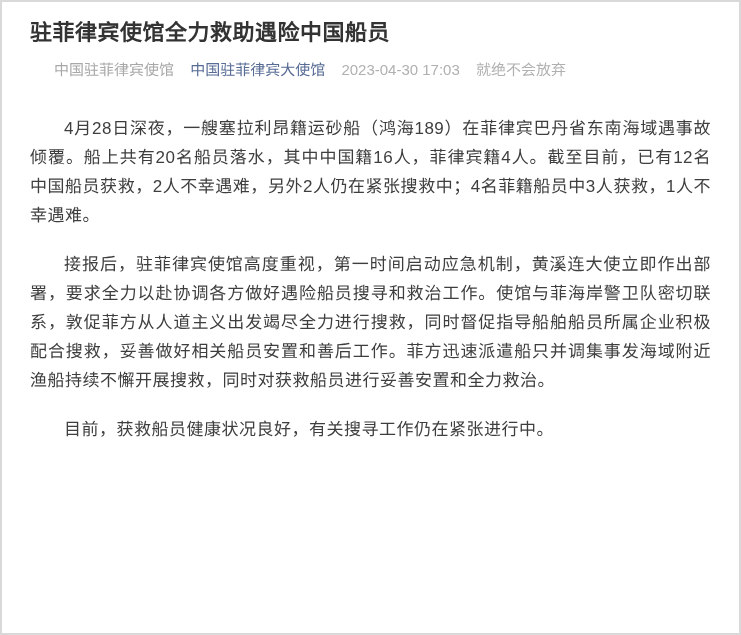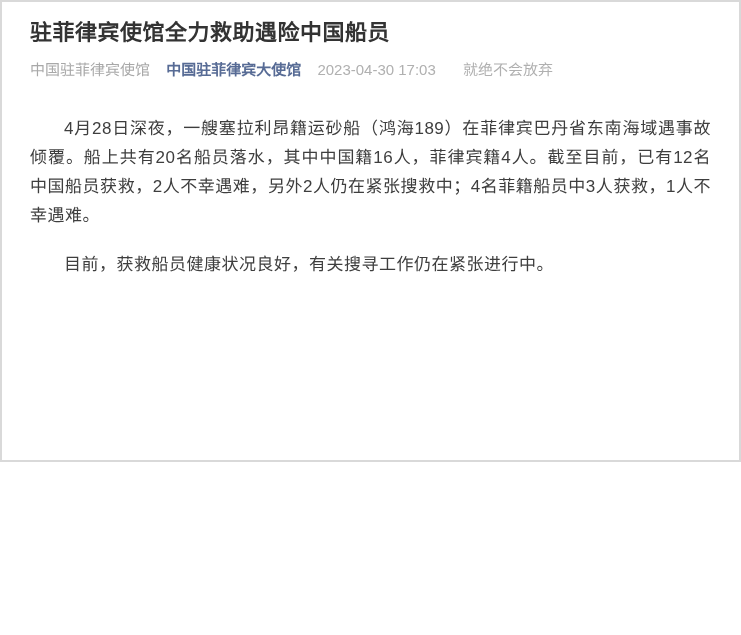--- a/index.html
+++ b/index.html
@@ -3,21 +3,21 @@
 <meta charset="utf-8">
 <style>
   html, body {
     margin: 0;
     padding: 0;
     background: #ffffff;
     font-family: "Liberation Sans", "DejaVu Sans", sans-serif;
   }
   .page {
     width: 741px;
-    height: 462px;
+    height: 635px;
     box-sizing: border-box;
     background: #ffffff;
     border: 2px solid #d9d9d9;
     padding: 16px 28px 0 28px;
     overflow: hidden;
   }
   .article-title {
     margin: 0;
     font-size: 22px;
     line-height: 1.4;
@@ -28,31 +28,32 @@
   .byline {
     margin-top: 11px;
     font-size: 15px;
     line-height: 20px;
     color: #aaaaaa;
     white-space: nowrap;
   }
   .byline .source {
     color: #a8a8a8;
     margin-right: 12px;
+    margin-left: 24px;
   }
   .byline .account-link {
     color: #576b95;
-    font-weight: 700;
+    font-weight: 400;
     text-decoration: none;
     cursor: pointer;
     margin-right: 12px;
   }
   .byline .time {
     color: #b0b0b0;
-    margin-right: 23px;
+    margin-right: 12px;
   }
   .byline .location {
     color: #b0b0b0;
   }
   .content {
     margin-top: 34px;
   }
   .content p {
     margin: 4px 0 20px 0;
     font-size: 17px;
@@ -72,16 +73,17 @@
 
   <div class="byline">
     <span class="source">中国驻菲律宾使馆</span>
     <a class="account-link">中国驻菲律宾大使馆</a>
     <span class="time">2023-04-30 17:03</span>
     <span class="location">就绝不会放弃</span>
   </div>
 
   <div class="content">
     <p>4月28日深夜，一艘塞拉利昂籍运砂船（鸿海189）在菲律宾巴丹省东南海域遇事故倾覆。船上共有20名船员落水，其中中国籍16人，菲律宾籍4人。截至目前，已有12名中国船员获救，2人不幸遇难，另外2人仍在紧张搜救中；4名菲籍船员中3人获救，1人不幸遇难。</p>
+    <p>接报后，驻菲律宾使馆高度重视，第一时间启动应急机制，黄溪连大使立即作出部署，要求全力以赴协调各方做好遇险船员搜寻和救治工作。使馆与菲海岸警卫队密切联系，敦促菲方从人道主义出发竭尽全力进行搜救，同时督促指导船舶船员所属企业积极配合搜救，妥善做好相关船员安置和善后工作。菲方迅速派遣船只并调集事发海域附近渔船持续不懈开展搜救，同时对获救船员进行妥善安置和全力救治。</p>
     <p>目前，获救船员健康状况良好，有关搜寻工作仍在紧张进行中。</p>
   </div>
 
 </div>
 
 </body></html>

